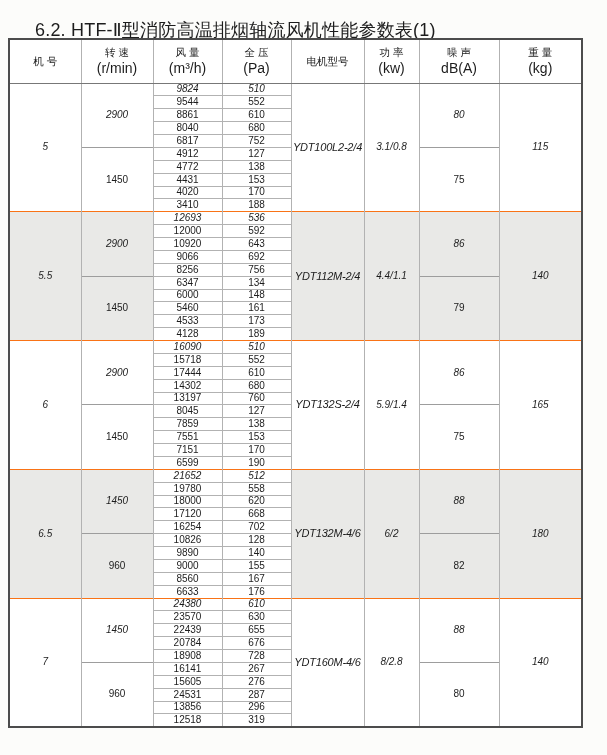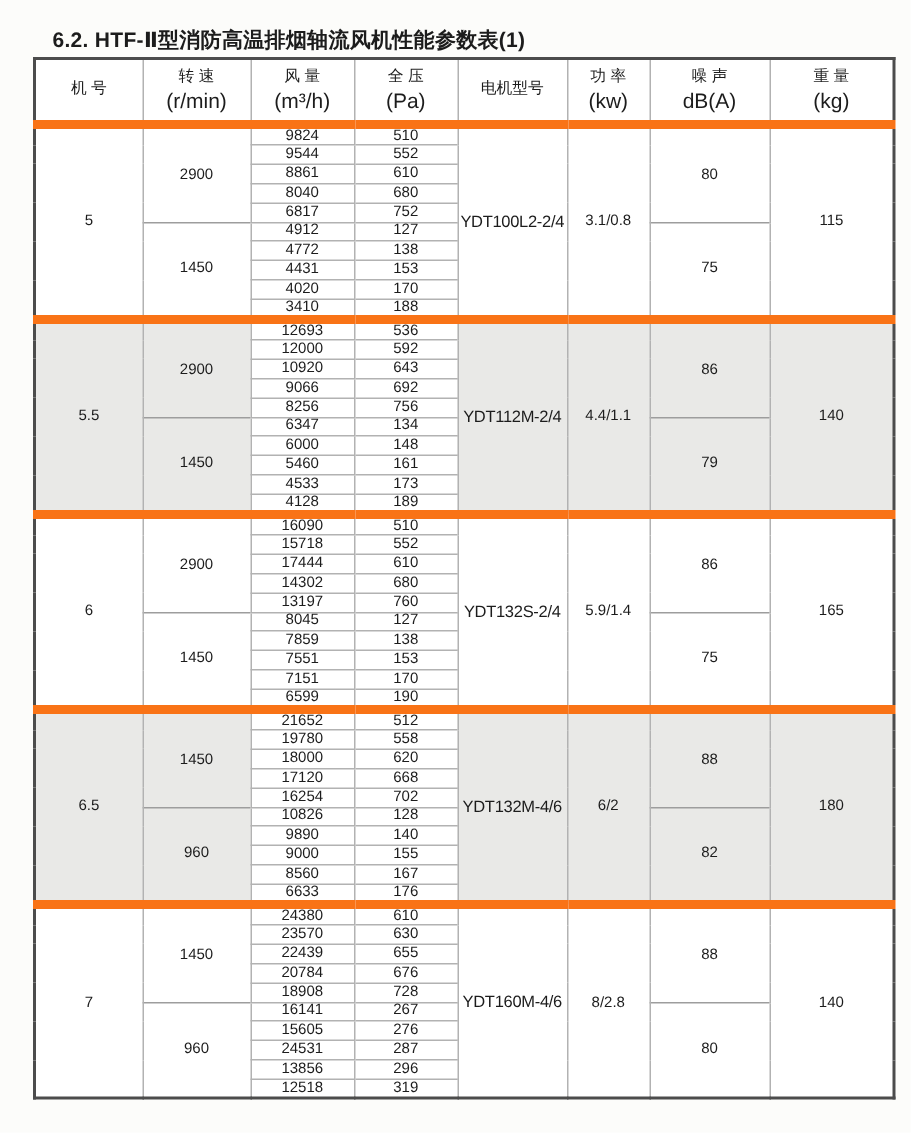--- a/index.html
+++ b/index.html
@@ -10,24 +10,24 @@
   }
   html,body{margin:0;padding:0;}
   body{
     width:607px;height:755px;position:relative;
     background:var(--page-bg);
     font-family:"Liberation Sans","DejaVu Sans",sans-serif;
     color:#1c1c1c;
   }
   .title{
     position:absolute;left:35px;top:18px;
-    font-size:14px;font-weight:700;letter-spacing:.2px;white-space:nowrap;
+    font-size:18px;font-weight:400;letter-spacing:.2px;white-space:nowrap;
   }
   table.perf{
-    position:absolute;left:22px;top:38px;width:573px;
+    position:absolute;left:8px;top:38px;width:573px;
     border-collapse:collapse;table-layout:fixed;
     border:2px solid var(--outer-border);
     background:#fff;
   }
   thead tr{height:44px;}
   th{
     padding:0;font-weight:400;font-size:10.5px;
     border-left:1px solid var(--grid);
     border-right:1px solid var(--grid);
     border-bottom:1px solid #777;
@@ -37,21 +37,21 @@
   th .h2{font-size:14px;line-height:1.2;margin-top:1px;}
   tr.data-row{height:12.88px;}
   td{
     padding:0;margin:0;text-align:center;vertical-align:middle;
     font-size:10px;line-height:1;
     border-left:1px solid var(--grid);
     border-right:1px solid var(--grid);
     background:#fff;
   }
   td.rline{border-top:1px solid var(--grid);}
-  td.sec-top{border-top:6px solid #f97316;}
+  td.sec-top{border-top:1px solid #f97316;font-style:italic;}
   td.mid-top{border-top:1px solid #9d9d9d;}
   td.band{background:var(--band);}
   td.motor{font-size:11px;letter-spacing:-.2px;}
 </style>
 </head>
 <body>
 
 <div class="title">6.2. HTF-Ⅱ型消防高温排烟轴流风机性能参数表(1)</div>
 
 <table class="perf">

